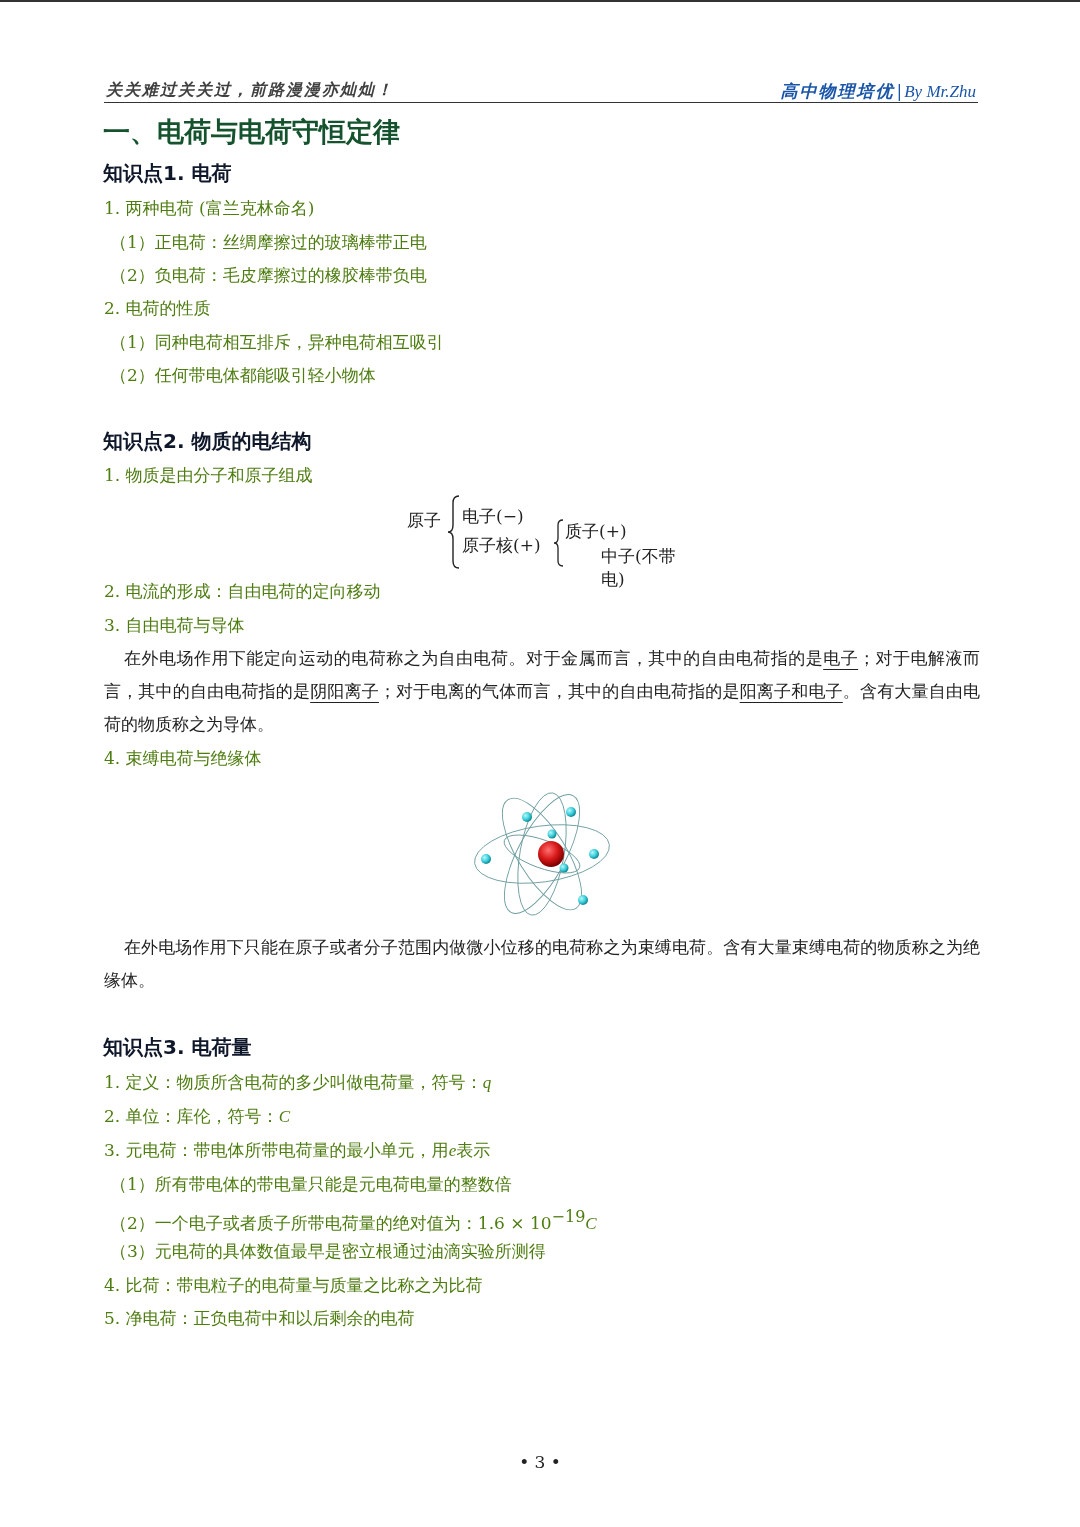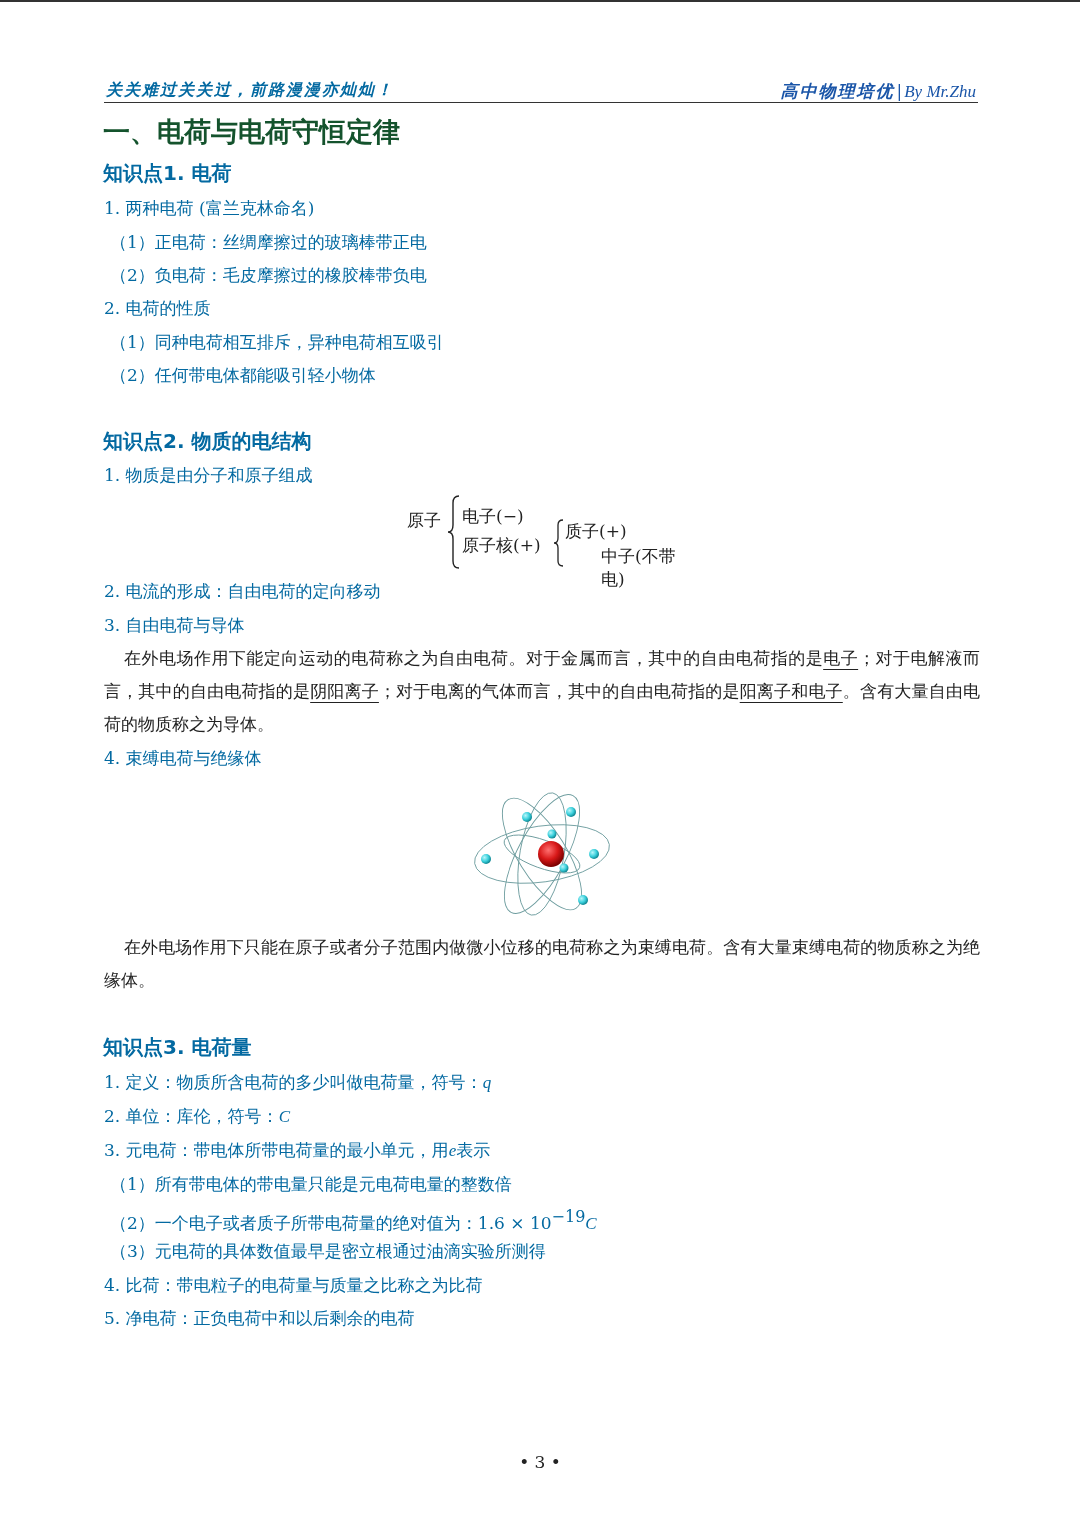--- a/index.html
+++ b/index.html
@@ -6,34 +6,34 @@
     body {
       width: 1080px; height: 1527px; background: #ffffff; position: relative;
       font-family: "DejaVu Serif", "Liberation Serif", serif; color: #222;
       overflow: hidden;
     }
     .top-rule { position: absolute; left: 0; top: 0; width: 1080px; height: 2px; background: #333; }
     .header {
       position: absolute; left: 104px; top: 80px; width: 874px; height: 22px;
       border-bottom: 1.5px solid #333;
     }
-    .header .left { position: absolute; left: 2px; top: 0; font-size: 16px; color: #0369a1; font-style: italic; font-weight: bold; letter-spacing: 2px; }
+    .header .left { position: absolute; left: 2px; top: 0; font-size: 16px; color: #404040; font-style: italic; font-weight: bold; letter-spacing: 2px; }
     .header .right { position: absolute; right: 2px; top: 0; font-size: 17px; color: #1a55a8; }
     .header .right .cn { font-weight: bold; font-style: italic; letter-spacing: 2px; margin-top: 40px; }
     .header .right .sep { color: #1a55a8; margin: 0 2px; }
     .header .right .en { font-family: "Liberation Serif", serif; font-style: italic; }
     .chapter-title {
       position: absolute; left: 103px; top: 114px; font-family: "DejaVu Sans", sans-serif;
       font-weight: bold; font-size: 27px; color: #14532d; letter-spacing: 0px;
     }
     .kp-title {
       position: absolute; left: 103px; font-family: "DejaVu Sans", sans-serif;
-      font-weight: bold; font-size: 20px; color: #0369a1;
+      font-weight: bold; font-size: 20px; color: #0f172a;
     }
-    .line { position: absolute; font-size: 17px; line-height: 20px; white-space: nowrap; color: #0369a1; }
+    .line { position: absolute; font-size: 17px; line-height: 20px; white-space: nowrap; color: #4d7c0f; }
     .l1 { left: 104px; }
     .l2 { left: 110px; }
     .para { position: absolute; left: 104px; width: 876px; font-size: 17px; line-height: 33px; color: #222; text-indent: 20px; text-align: justify; }
     .u { text-decoration: underline; text-underline-offset: 5px; }
     .it { font-style: italic; font-family: "Liberation Serif", serif; }
     
     .struct { position: absolute; left: 407px; top: 493px; width: 280px; height: 80px; font-size: 17px; color: #222; }
     .struct .root { position: absolute; left: 0; top: 16px; }
     .struct .brace1 { position: absolute; left: 40px; top: 2px; width: 14px; height: 74px; }
     .struct .e { position: absolute; left: 55px; top: 12px; }

